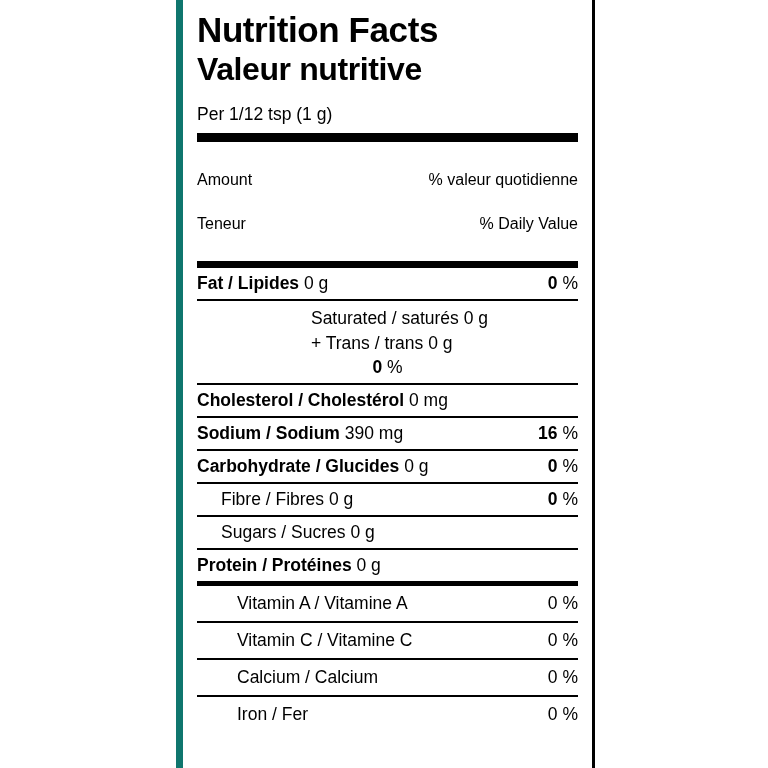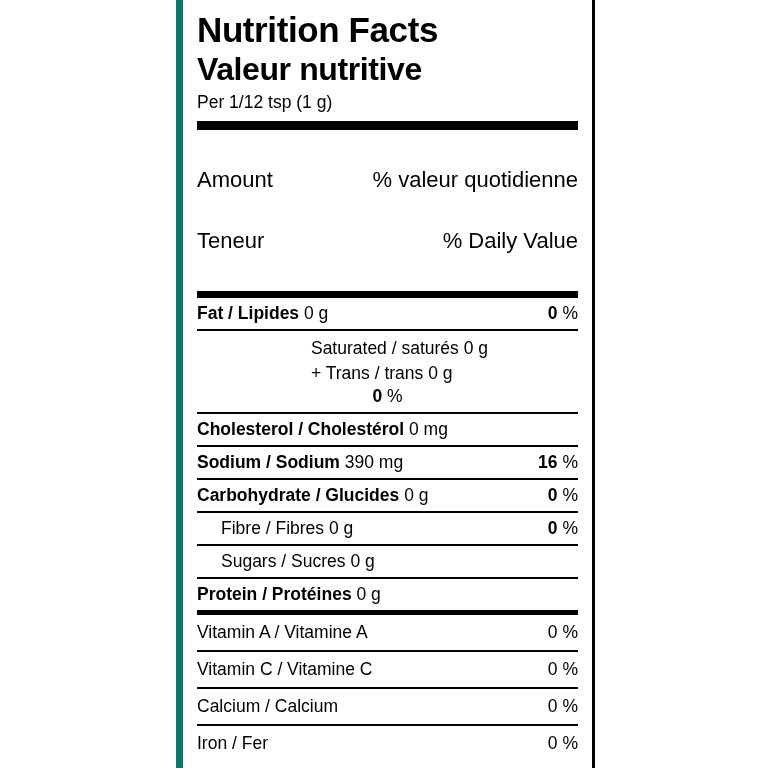--- a/index.html
+++ b/index.html
@@ -34,21 +34,21 @@
   .title-fr {
     font-size: 32px;
     font-weight: bold;
     letter-spacing: -0.4px;
     line-height: 1.12;
     margin-top: 3px;
   }
   .serving {
     font-size: 17.5px;
     line-height: 1.38;
-    margin-top: 2px;
+    margin-top: 14px;
   }
   .rule-thick {
     border-top: 9px solid #000;
     margin-top: 7px;
   }
   .rule-med {
     border-top: 5px solid #000;
   }
   .rule-thin {
     border-top: 2px solid #000;
@@ -59,31 +59,31 @@
     align-items: flex-start;
     font-size: 17.5px;
     padding: 5px 0 5px 0;
   }
   .row .left { text-align: left; }
   .row .right { text-align: right; white-space: nowrap; }
   .bold { font-weight: bold; }
   .amount-row {
     display: flex;
     justify-content: space-between;
-    font-size: 22px;
+    font-size: 16px;
     padding: 5px 0 4px 0;
     line-height: 1.38;
   }
   .amount-row .l, .amount-row .r { white-space: pre-line; }
   .amount-row .r { text-align: right; }
   .indent { padding-left: 24px; }
   .two-line { line-height: 1.45; }
   .dv { font-weight: bold; }
   .dv-unit { font-weight: normal; }
-  .vitblock .row { padding: 7px 0 7px 0; }
+  .vitblock .row { padding: 7px 0 7px 0; margin-left: 40px; }
   .sat-row {
     display: flex;
     justify-content: space-between;
     align-items: center;
     font-size: 17.5px;
     padding: 5px 0 5px 0;
     flex-direction: column;
   }
 </style>
 </head>

